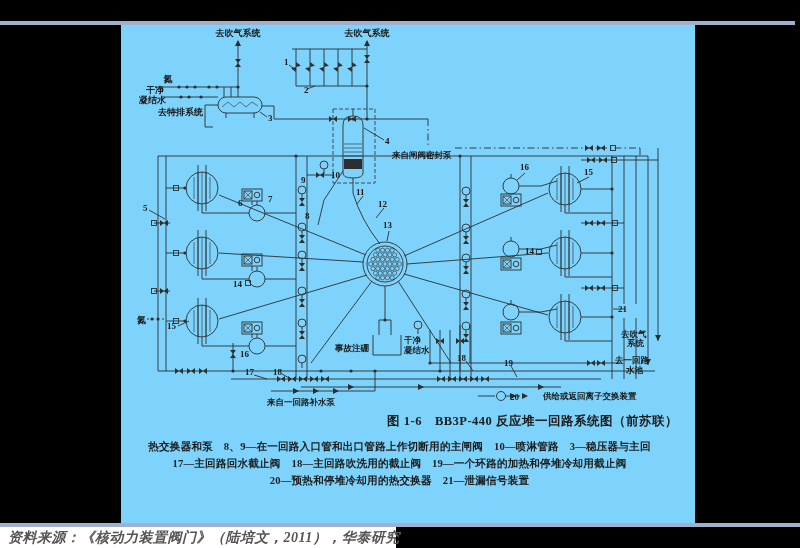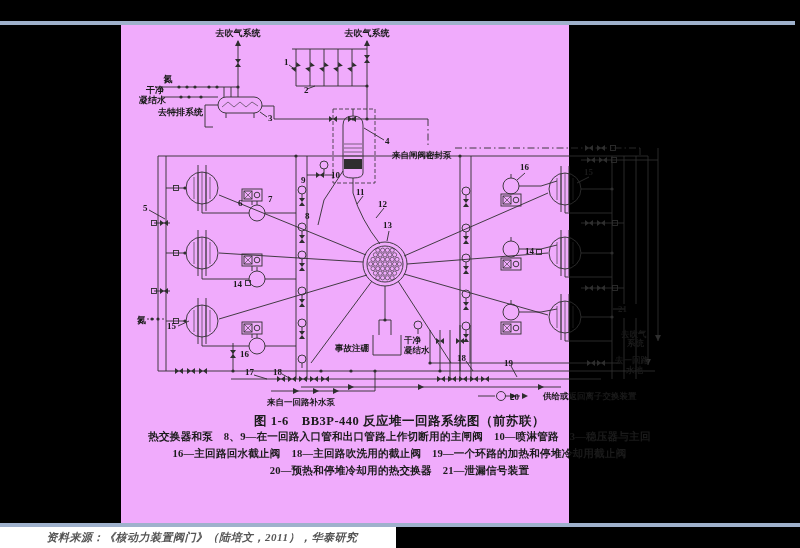--- a/index.html
+++ b/index.html
@@ -1,38 +1,38 @@
 <!DOCTYPE html>
 <html><head>
 <meta charset="utf-8">
 <style>
   html,body{margin:0;padding:0;width:800px;height:548px;overflow:hidden;background:#000;
             font-family:"Liberation Serif","DejaVu Serif",serif;}
   .rule{position:absolute;left:0;width:795px;height:4px;background:#9FB1CC;}
   #rule-top{top:21px;}
   #rule-bottom{top:523px;width:800px;}
-  #page{position:absolute;left:121px;top:25px;width:448px;height:498px;background:#f0abfc;}
+  #page{position:absolute;left:121px;top:25px;width:574px;height:498px;background:#7dd3fc;}
   #diagram{position:absolute;left:0;top:0;width:557px;height:390px;}
   svg .p{stroke:#2e2e2e;stroke-width:.9;fill:none;}
   svg .thin{stroke:#2e2e2e;stroke-width:.6;fill:none;}
   svg .f{fill:#2e2e2e;stroke:none;}
   svg .dd{stroke:#2e2e2e;stroke-width:.9;fill:none;stroke-dasharray:7 3 1.5 3;}
   svg .dsh{stroke:#2e2e2e;stroke-width:.8;fill:none;stroke-dasharray:4 2;}
   svg .dot{fill:#2e2e2e;}
   svg text{font-family:"Liberation Serif","DejaVu Serif",serif;fill:#1a1a1a;font-weight:600;}
   svg .t{font-size:9px;}
   svg .ts{font-size:8.5px;}
   svg .n{font-size:9px;}
   #caption{position:absolute;top:389px;left:0;width:557px;text-align:center;color:#1b1b1b;}
-  #cap-title{font-size:12.5px;font-weight:700;letter-spacing:.5px;line-height:15px;margin-bottom:0;}
+  #cap-title{font-size:12.5px;font-weight:700;letter-spacing:.5px;line-height:15px;margin-bottom:10px;text-align:right;}
   .cap-line{font-size:10.6px;font-weight:600;line-height:16.9px;letter-spacing:.2px;}
   #footer-strip{position:absolute;left:0;top:527px;width:396px;height:21px;background:#fff;}
-  #source-text{font-size:11px;font-weight:700;font-style:italic;color:#555;
+  #source-text{font-size:14px;font-weight:700;font-style:italic;color:#555;
                line-height:21px;padding-left:8px;letter-spacing:.5px;white-space:nowrap;
-               font-family:"Liberation Serif","DejaVu Serif",serif;text-align:center;}
+               font-family:"Liberation Serif","DejaVu Serif",serif;}
 </style>
 </head>
 <body>
 
 <div class="rule" id="rule-top"></div>
 
 <div id="page">
 
   <svg id="diagram" viewBox="0 0 557 390">
     <defs>
@@ -367,21 +367,21 @@
       <text class="n" x="336" y="336">18</text>
       <text class="n" x="383" y="341">19</text>
       <text class="n" x="389" y="375">20</text>
       <text class="n" x="497" y="287">21</text>
     </g>
   </svg>
 
   <div id="caption">
     <div id="cap-title">图 1-6　BB3P-440 反应堆一回路系统图（前苏联）</div>
     <div class="cap-line">热交换器和泵　8、9—在一回路入口管和出口管路上作切断用的主闸阀　10—喷淋管路　3—稳压器与主回</div>
-    <div class="cap-line">16—主回路回水截止阀　18—主回路吹洗用的截止阀　19—一个环路的加热和停堆冷却用截止阀</div>
+    <div class="cap-line">17—主回路回水截止阀　18—主回路吹洗用的截止阀　19—一个环路的加热和停堆冷却用截止阀</div>
     <div class="cap-line">20—预热和停堆冷却用的热交换器　21—泄漏信号装置</div>
   </div>
 </div>
 
 <div class="rule" id="rule-bottom"></div>
 
 <div id="footer-strip">
   <div id="source-text">资料来源：《核动力装置阀门》（陆培文，2011），华泰研究</div>
 </div>
 

